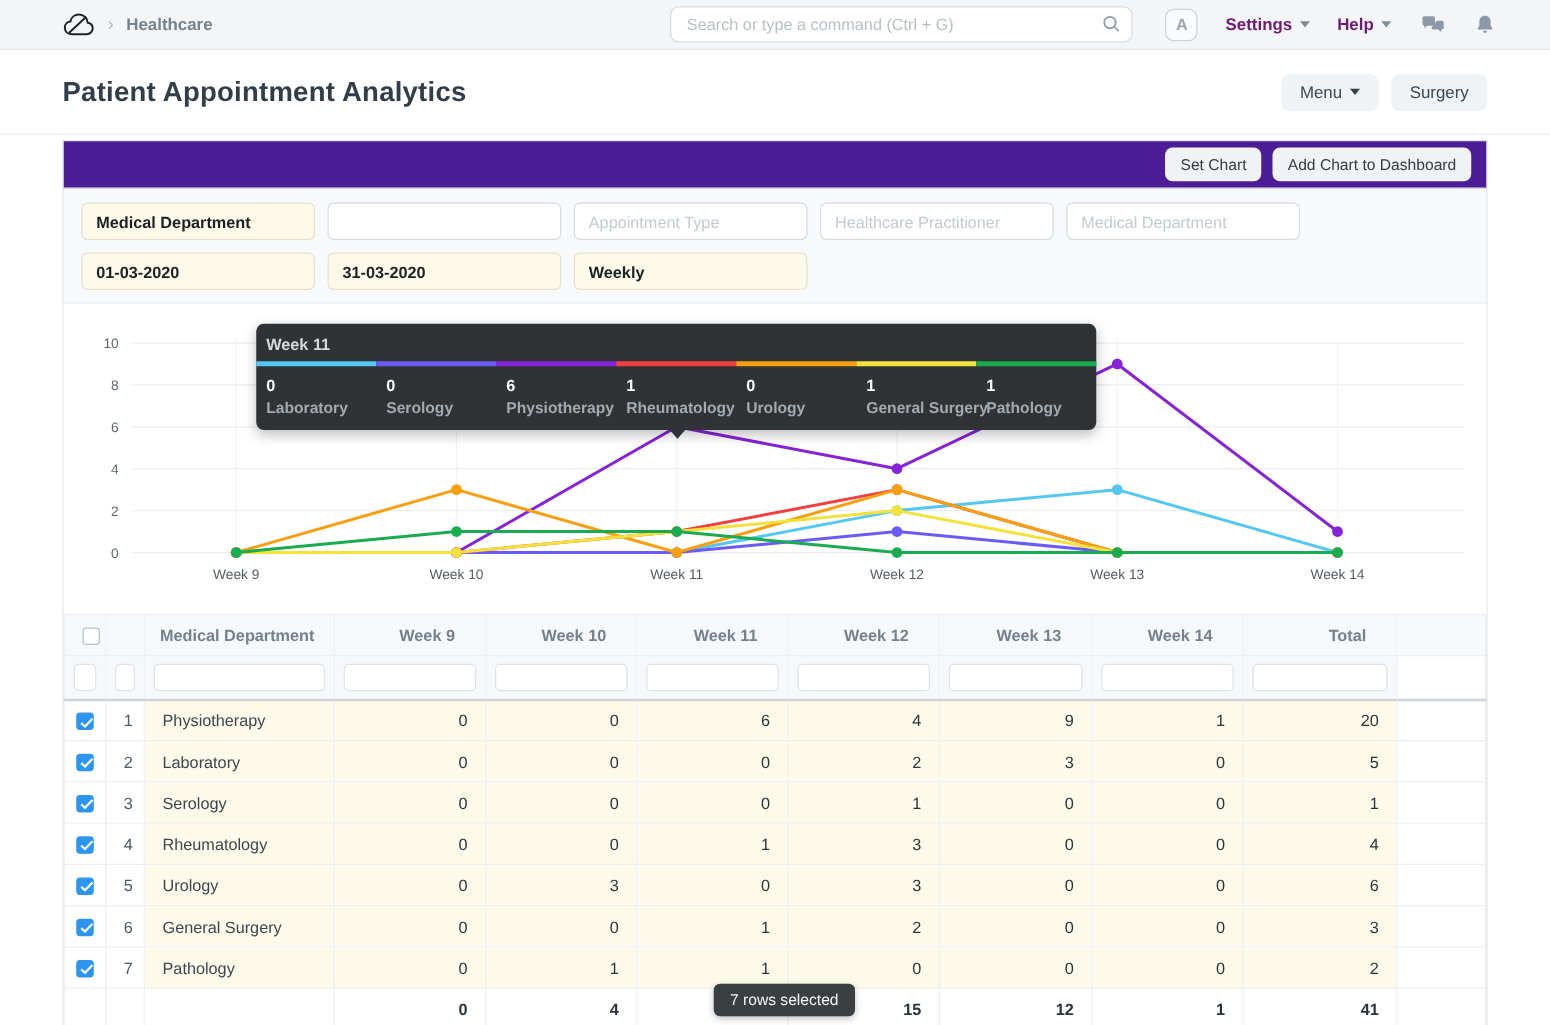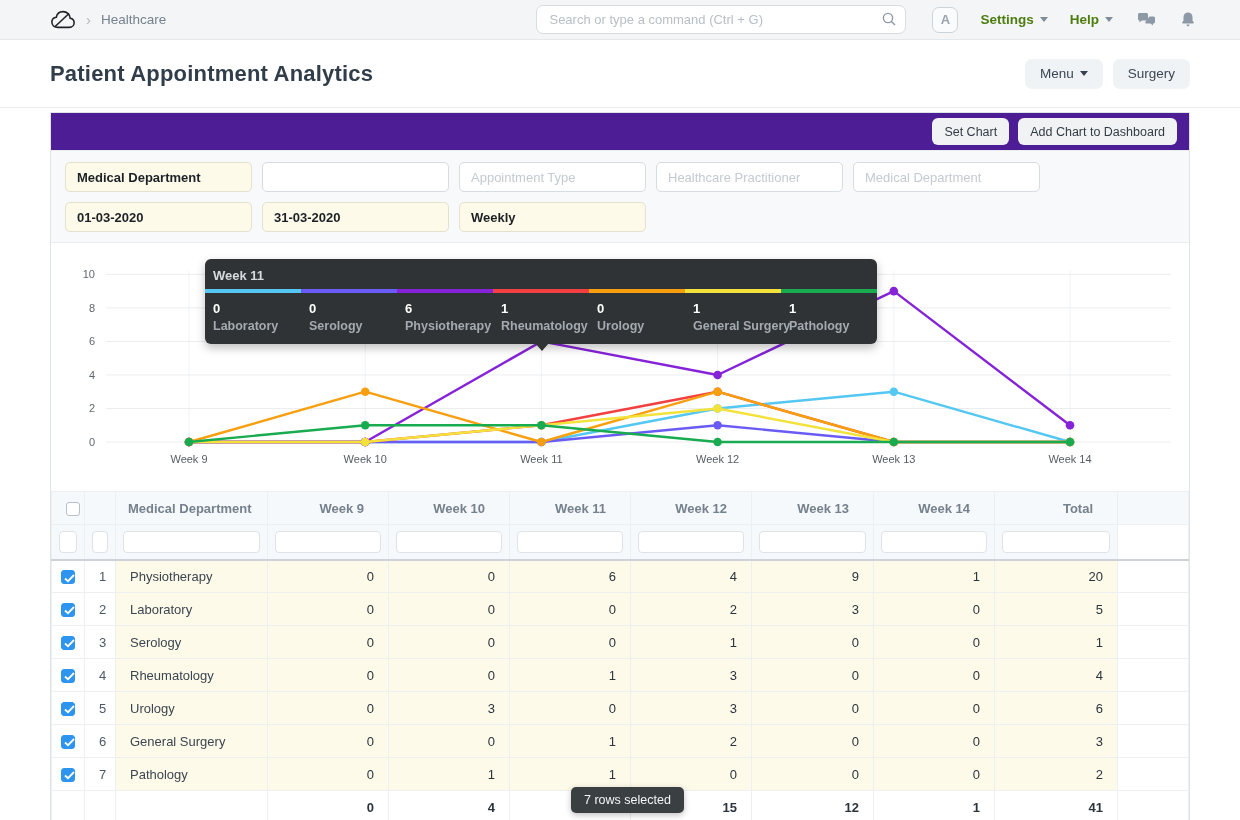--- a/index.html
+++ b/index.html
@@ -3,32 +3,32 @@
 <meta charset="utf-8">
 <style>
   * { margin:0; padding:0; box-sizing:border-box; }
   html,body { width:1240px; height:820px; overflow:hidden; background:#fff;
     font-family:"Liberation Sans", sans-serif; color:#36414c; }
 
   
   .navbar { height:40px; background:#f3f5f6; border-bottom:1px solid #e4e8eb;
     display:flex; align-items:center; padding:0 44px 0 50px; }
   .crumb-sep { color:#b0b9c1; font-size:15px; margin:0 10px; }
-  .crumb { color:#76828e; font-size:13.5px; font-weight:400; }
+  .crumb { color:#76828e; font-size:13.5px; font-weight:700; }
   .nav-spacer { flex:1; }
   .nav-search { position:relative; width:370px; }
   .nav-search input { width:370px; height:29px; border:1px solid #d8dde2; border-radius:7px;
     background:#fff; padding:0 32px 0 12px; font-size:13px; color:#36414c;
     font-family:"Liberation Sans", sans-serif; outline:none; }
   .nav-search input::placeholder { color:#b7bfc6; }
   .search-ico { position:absolute; right:9px; top:6px; }
   .avatar { width:26px; height:26px; border:1px solid #ccd4da; border-radius:7px; background:#fafbfc;
     color:#9aa4ae; font-size:13px; font-weight:600; display:flex; align-items:center; justify-content:center;
     margin-left:26px; }
-  .nav-link { margin-left:22px; font-size:13.5px; font-weight:600; color:#4d7c0f; display:flex;
+  .nav-link { margin-left:22px; font-size:13.5px; font-weight:600; color:#701a75; display:flex;
     align-items:center; cursor:pointer; }
   .caret { width:0; height:0; border-left:4px solid transparent; border-right:4px solid transparent;
     border-top:5px solid #7f8c98; margin-left:6px; display:inline-block; }
   .nav-ico { margin-left:24px; display:flex; align-items:center; cursor:pointer; }
 
   
   .page-head { height:68px; display:flex; align-items:center; justify-content:space-between;
     padding:0 50px; background:#fff; border-bottom:1px solid #eaedf0; }
   .page-title { font-size:22px; font-weight:700; color:#313e4a; letter-spacing:.2px; }
   .head-actions { display:flex; gap:10px;padding-left:47px; }

